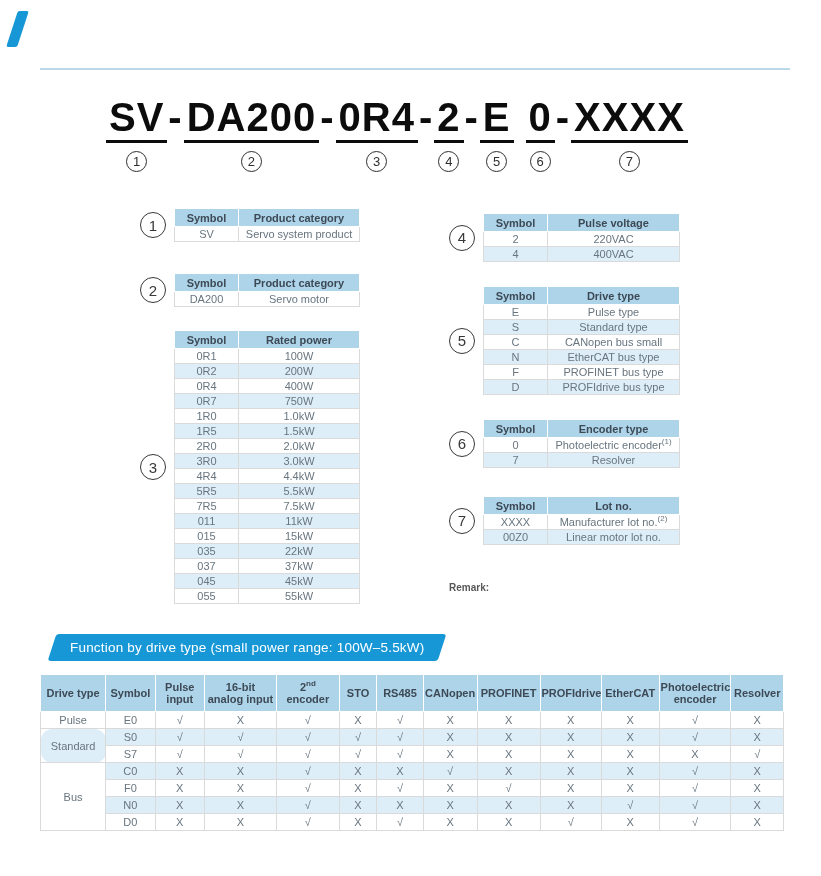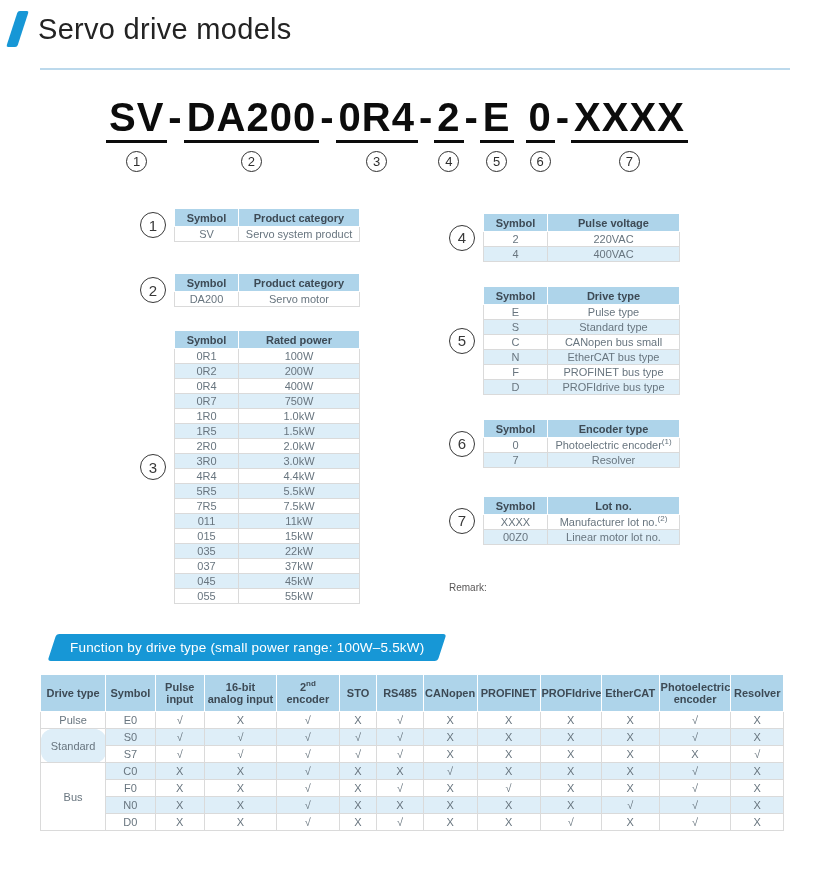--- a/index.html
+++ b/index.html
@@ -54,21 +54,21 @@
   table.mini td {
     color: #68757f; text-align: center; height: 15px;
     border: 1px solid #dadada; padding: 0 2px;
   }
   table.mini tbody tr:nth-child(even) { background: #ddeef8; }
   table.mini th:first-child, table.mini td:first-child { width: 64px; }
   sup { font-size: 8px; vertical-align: super; line-height: 0; }
 
   
   .remark { margin-top: 36px; width: 372px; font-size: 10px; color: #595757; line-height: 1.32; }
-  .remark-title { margin-bottom: 16px; }
+  .remark-title { margin-bottom: 16px; font-weight: bold; }
 
   
   .banner-wrap { margin: 24px 0 0 52px; }
   .banner { display: inline-block; background: #1797d6; transform: skewX(-18deg); border-radius: 3px; padding: 4px 18px 5px; }
   .banner .banner-label { display: inline-block; transform: skewX(18deg); color: #fff; font-size: 13.5px; letter-spacing: .2px; }
 
   
   .matrix-wrap { margin: 13px 37px 0 40px; }
   table.matrix { width: 100%; border-collapse: collapse; table-layout: fixed; font-size: 11px; border: 1px solid #d2d2d2; }
   table.matrix th {
@@ -83,21 +83,20 @@
   table.matrix td.gcell { background: #fff; }
   table.matrix td.g-standard { background: #deeef8; border-radius: 12px; }
 </style>
 </head>
 <body>
 
 <div class="page">
 
   <div class="header">
     <div class="slash"></div>
-    <div class="page-title">Servo drive models</div>
   </div>
   <div class="title-rule"></div>
 
   <div class="model-row" id="model-row">
       <div class="model-seg">
         <span class="model-text">SV</span>
         <span class="circle-sm">1</span>
       </div>
       <span class="model-sep">-</span>
       <div class="model-seg">

